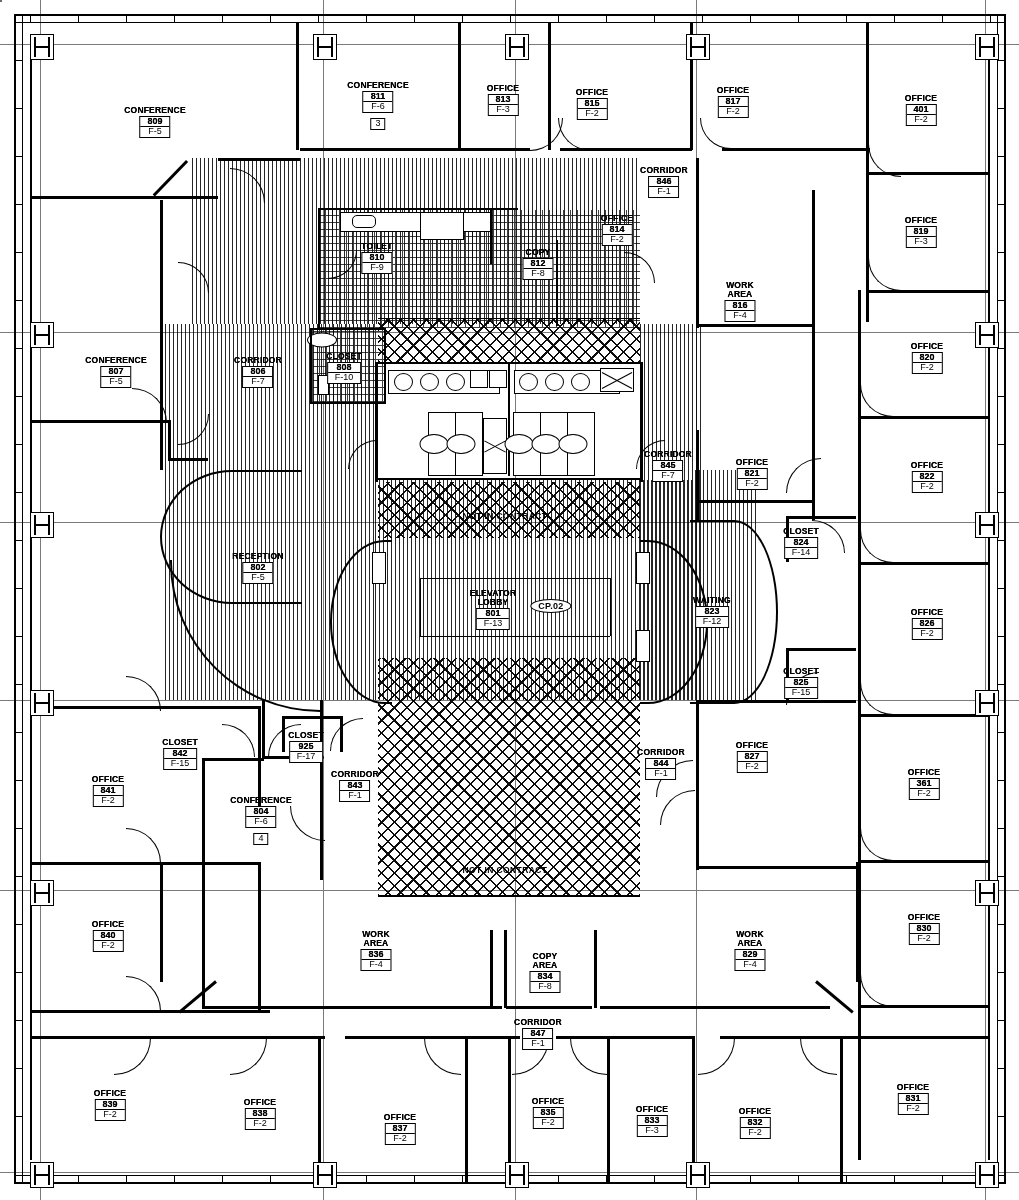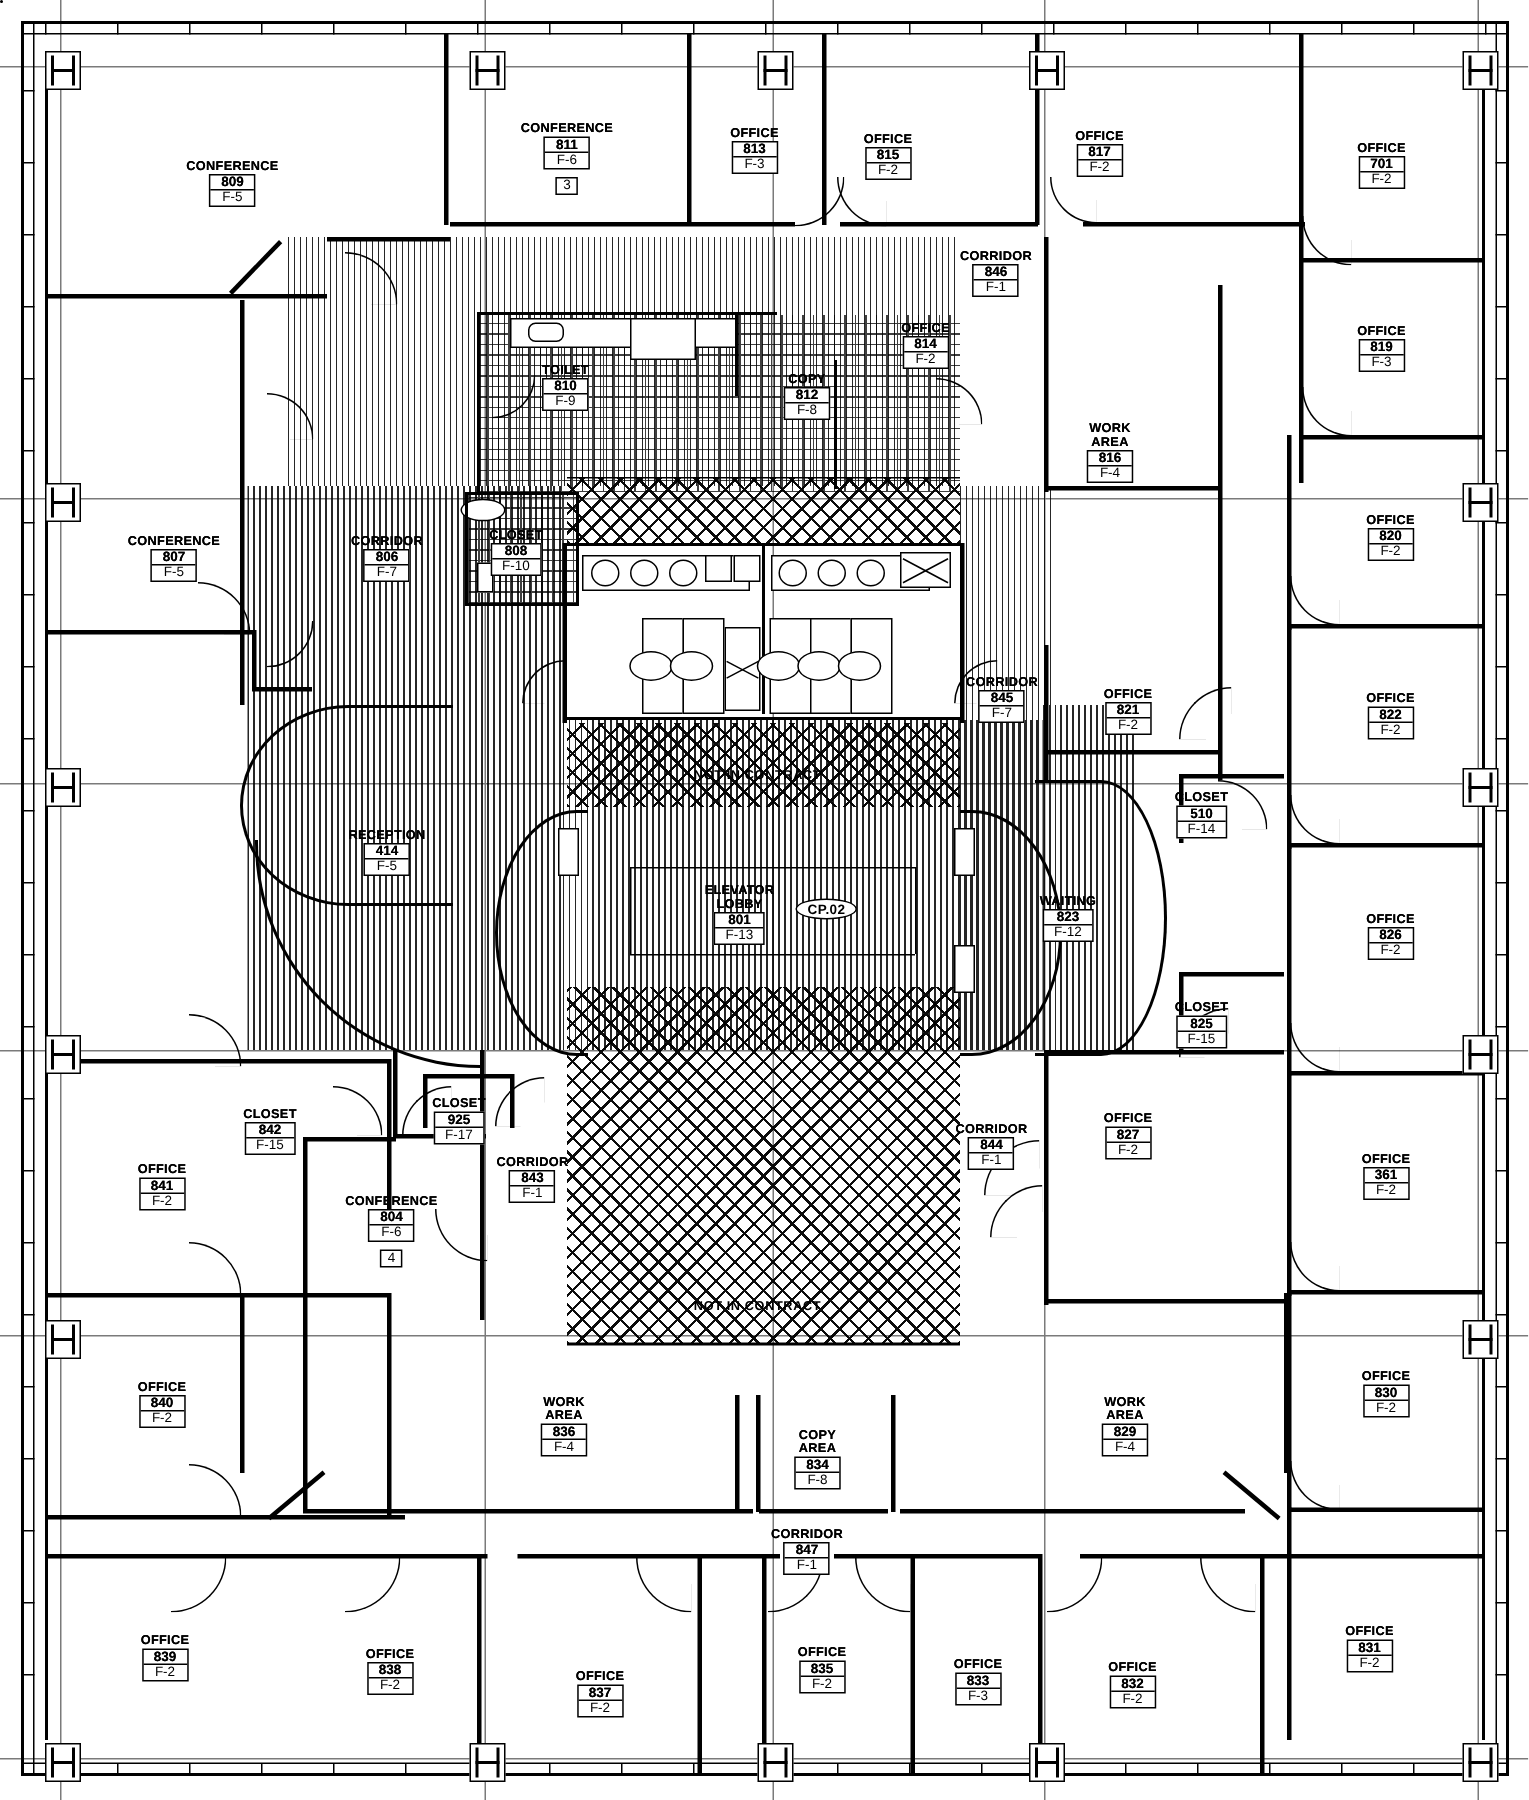--- a/index.html
+++ b/index.html
@@ -424,21 +424,21 @@
           <span class="ln">OFFICE</span>
         </div><div class="boxes"><div class="num">813</div><div class="fin">F-3</div></div></div>
       <div class="tag" style="left: 592px; top: 88px;"><div class="nm">
           <span class="ln">OFFICE</span>
         </div><div class="boxes"><div class="num">815</div><div class="fin">F-2</div></div></div>
       <div class="tag" style="left: 733px; top: 86px;"><div class="nm">
           <span class="ln">OFFICE</span>
         </div><div class="boxes"><div class="num">817</div><div class="fin">F-2</div></div></div>
       <div class="tag" style="left: 921px; top: 94px;"><div class="nm">
           <span class="ln">OFFICE</span>
-        </div><div class="boxes"><div class="num">701</div><div class="fin">F-2</div></div></div>
+        </div><div class="boxes"><div class="num">401</div><div class="fin">F-2</div></div></div>
       <div class="tag" style="left: 664px; top: 166px;"><div class="nm">
           <span class="ln">CORRIDOR</span>
         </div><div class="boxes"><div class="num">846</div><div class="fin">F-1</div></div></div>
       <div class="tag" style="left: 617px; top: 214px;"><div class="nm">
           <span class="ln">OFFICE</span>
         </div><div class="boxes"><div class="num">814</div><div class="fin">F-2</div></div></div>
       <div class="tag" style="left: 921px; top: 216px;"><div class="nm">
           <span class="ln">OFFICE</span>
         </div><div class="boxes"><div class="num">819</div><div class="fin">F-3</div></div></div>
       <div class="tag" style="left: 377px; top: 242px;"><div class="nm">
@@ -467,24 +467,24 @@
           <span class="ln">CORRIDOR</span>
         </div><div class="boxes"><div class="num">845</div><div class="fin">F-7</div></div></div>
       <div class="tag" style="left: 752px; top: 458px;"><div class="nm">
           <span class="ln">OFFICE</span>
         </div><div class="boxes"><div class="num">821</div><div class="fin">F-2</div></div></div>
       <div class="tag" style="left: 927px; top: 461px;"><div class="nm">
           <span class="ln">OFFICE</span>
         </div><div class="boxes"><div class="num">822</div><div class="fin">F-2</div></div></div>
       <div class="tag" style="left: 801px; top: 527px;"><div class="nm">
           <span class="ln">CLOSET</span>
-        </div><div class="boxes"><div class="num">510</div><div class="fin">F-14</div></div></div>
+        </div><div class="boxes"><div class="num">824</div><div class="fin">F-14</div></div></div>
       <div class="tag" style="left: 258px; top: 552px;"><div class="nm">
           <span class="ln">RECEPTION</span>
-        </div><div class="boxes"><div class="num">414</div><div class="fin">F-5</div></div></div>
+        </div><div class="boxes"><div class="num">802</div><div class="fin">F-5</div></div></div>
       <div class="tag" style="left: 493px; top: 589px;"><div class="nm">
           <span class="ln">ELEVATOR</span>
           <span class="ln">LOBBY</span>
         </div><div class="boxes"><div class="num">801</div><div class="fin">F-13</div></div></div>
       <div class="tag" style="left: 712px; top: 596px;"><div class="nm">
           <span class="ln">WAITING</span>
         </div><div class="boxes"><div class="num">823</div><div class="fin">F-12</div></div></div>
       <div class="tag" style="left: 927px; top: 608px;"><div class="nm">
           <span class="ln">OFFICE</span>
         </div><div class="boxes"><div class="num">826</div><div class="fin">F-2</div></div></div>

